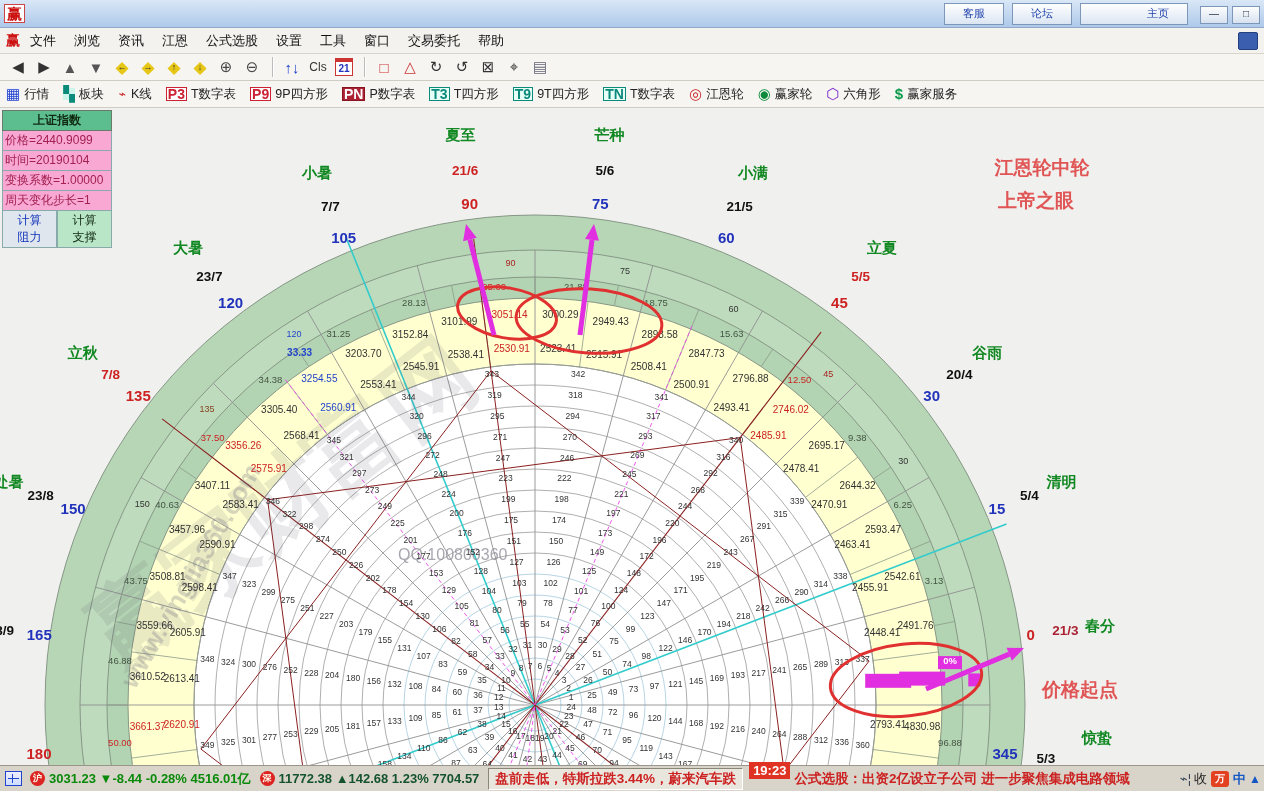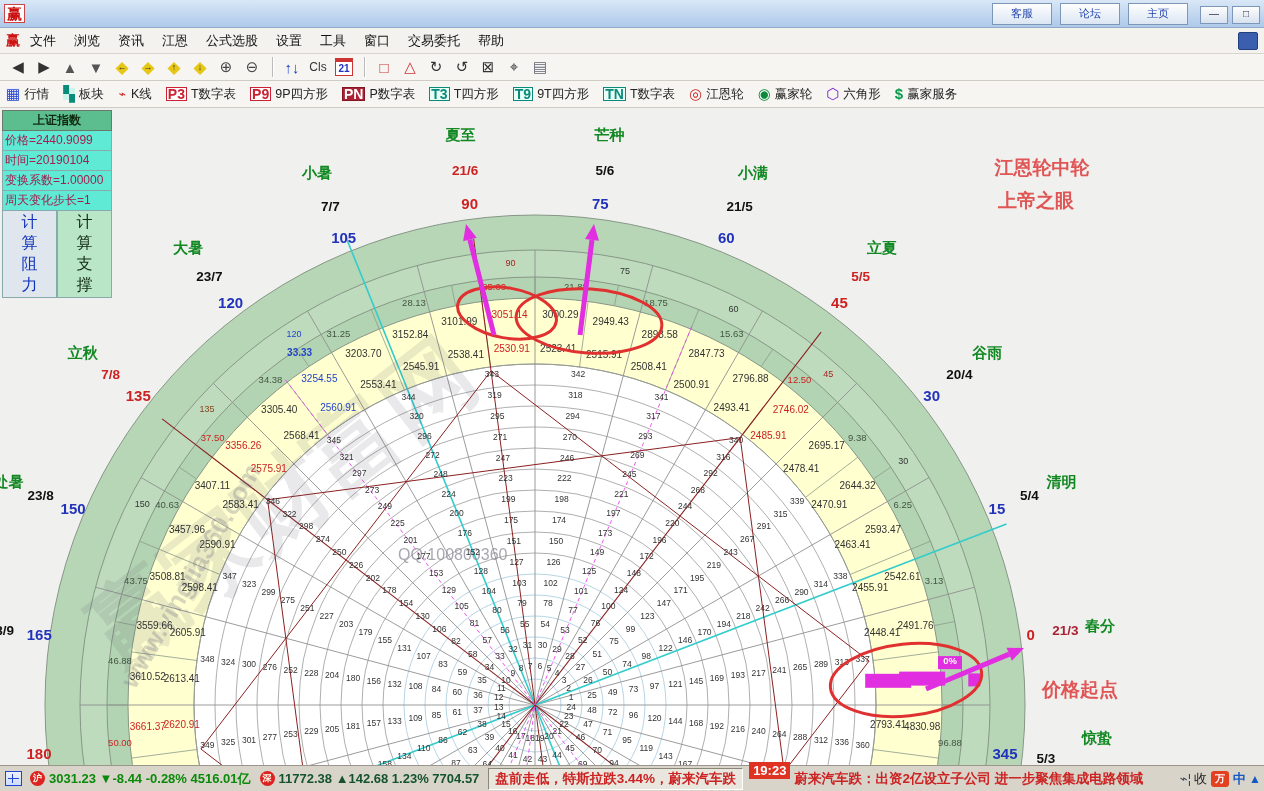--- a/index.html
+++ b/index.html
@@ -54,24 +54,24 @@
   .chip-round{border:none;font-size:15px;padding:0;}
 
   
   #chart{position:absolute;top:108px;left:0;width:1264px;height:657px;background:#f0f0ee;overflow:hidden;}
   #wheel-svg{position:absolute;top:0;left:0;}
 
   
   .info-panel{position:absolute;top:2px;left:2px;width:110px;font-size:12px;z-index:5;}
   .ip-title{background:#5cbd8e;border:1px solid #6a7a6a;text-align:center;color:#102a10;
     font-weight:bold;padding:1px 0;}
-  .ip-row{background:#5eead4;border:1px solid #8aa;border-top:none;color:#a32050;
+  .ip-row{background:#f9a8d4;border:1px solid #8aa;border-top:none;color:#a32050;
     padding:1px 2px;white-space:nowrap;overflow:hidden;}
   .ip-btns{display:flex;}
-  .ip-btn{flex:1;border:1px solid #8aa;border-top:none;text-align:center;padding:1px 12px;font-size:16px;}
+  .ip-btn{flex:1;border:1px solid #8aa;border-top:none;text-align:center;padding:1px 12px;font-size:12px;}
   .ip-btn.resist{background:#dfe6ee;color:#1133bb;}
   .ip-btn.support{background:#b9e6c6;color:#102a10;}
 
   
   .statusbar{position:absolute;bottom:0;left:0;right:0;height:26px;background:#d8d4ca;
     border-top:1px solid #9a968c;display:flex;align-items:center;padding:0 3px;box-sizing:border-box;
     font-size:13px;white-space:nowrap;}
   .sb-icon-grid{width:15px;height:13px;border:1px solid #2244cc;margin:0 4px 0 2px;
     background:linear-gradient(#eef,#cdf);position:relative;}
   .sb-icon-grid:before{content:"";position:absolute;inset:2px;
@@ -94,21 +94,21 @@
   .sb-tri{color:#1558c4;font-size:12px;}
 </style>
 </head>
 <body>
 
 <div id="app">
 
   <div class="titlebar">
     <span class="app-icon">赢</span>
     <span class="tb-spacer"></span>
-    <span id="title-buttons"><span class="tb-btn" style="display: inline-block;">客服</span><span class="tb-btn" style="display: inline-block;">论坛</span><span class="tb-btn" style="display: inline-block;">主页</span></span>
+    <span id="title-buttons"><span class="tb-btn" style="display: inline-block;">客服</span><span class="tb-btn" style="display: inline-block;">论坛</span><span class="tb-btn" style="display: inline-block; padding-left: 48px;">主页</span></span>
     <span id="win-controls"><span class="win-btn" style="display: inline-block;">—</span><span class="win-btn" style="display: inline-block;">□</span></span>
   </div>
 
   <div class="menubar">
     <span class="menu-logo">赢</span>
     <span id="menu-items"><span class="menu-item">文件</span><span class="menu-item">浏览</span><span class="menu-item">资讯</span><span class="menu-item">江恩</span><span class="menu-item">公式选股</span><span class="menu-item">设置</span><span class="menu-item">工具</span><span class="menu-item">窗口</span><span class="menu-item">交易委托</span><span class="menu-item">帮助</span></span>
     <span class="menu-right-icon"></span>
   </div>
 
   <div class="toolbar" id="toolbar1">
@@ -715,21 +715,21 @@
   </div>
 
   <div class="statusbar">
     <span class="sb-icon-grid"></span>
     <span class="mk-badge">沪</span>
     <span class="sb-num" id="sh-quote" style="color: rgb(10, 138, 10);">3031.23 ▼-8.44 -0.28% 4516.01亿</span>
     <span class="mk-badge">深</span>
     <span class="sb-num" id="sz-quote" style="color: #14532d;">11772.38 ▲142.68 1.23% 7704.57</span>
     <span class="sb-inset">盘前走低，特斯拉跌3.44%，蔚来汽车跌</span>
     <span class="sb-time">19:23</span>
-    <span class="sb-news2">蔚来汽车跌：出资2亿设立子公司 进一步聚焦集成电路领域</span>
+    <span class="sb-news2">公式选股：出资2亿设立子公司 进一步聚焦集成电路领域</span>
     <span class="sb-right">
       <span class="sb-ant">⌁¦</span>
       <span class="sb-recv">收</span>
       <span class="sb-chip-red">万</span>
       <span class="sb-zhong">中</span>
       <span class="sb-tri">▲</span>
     </span>
   </div>
 </div>
 

